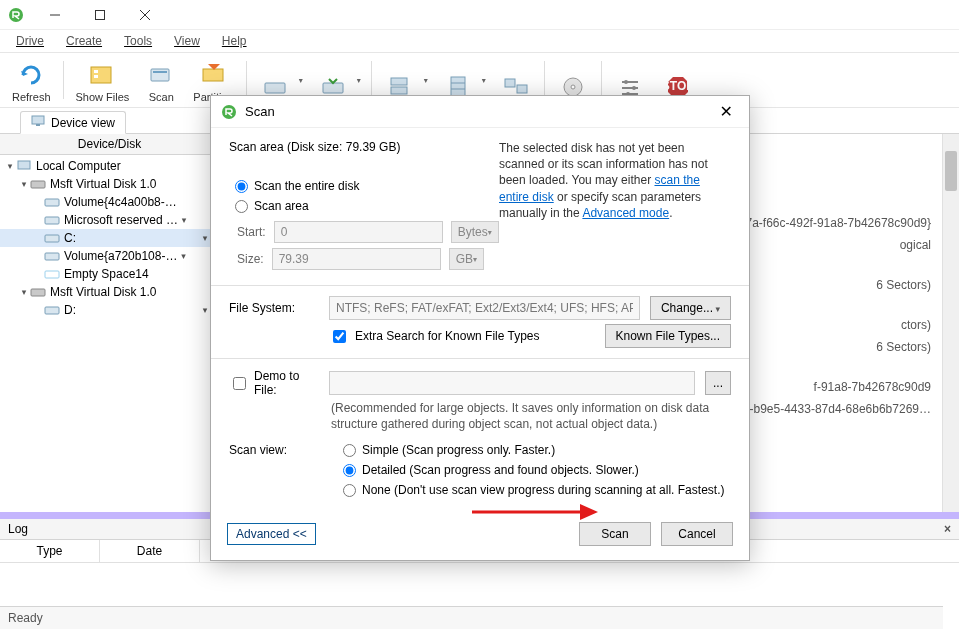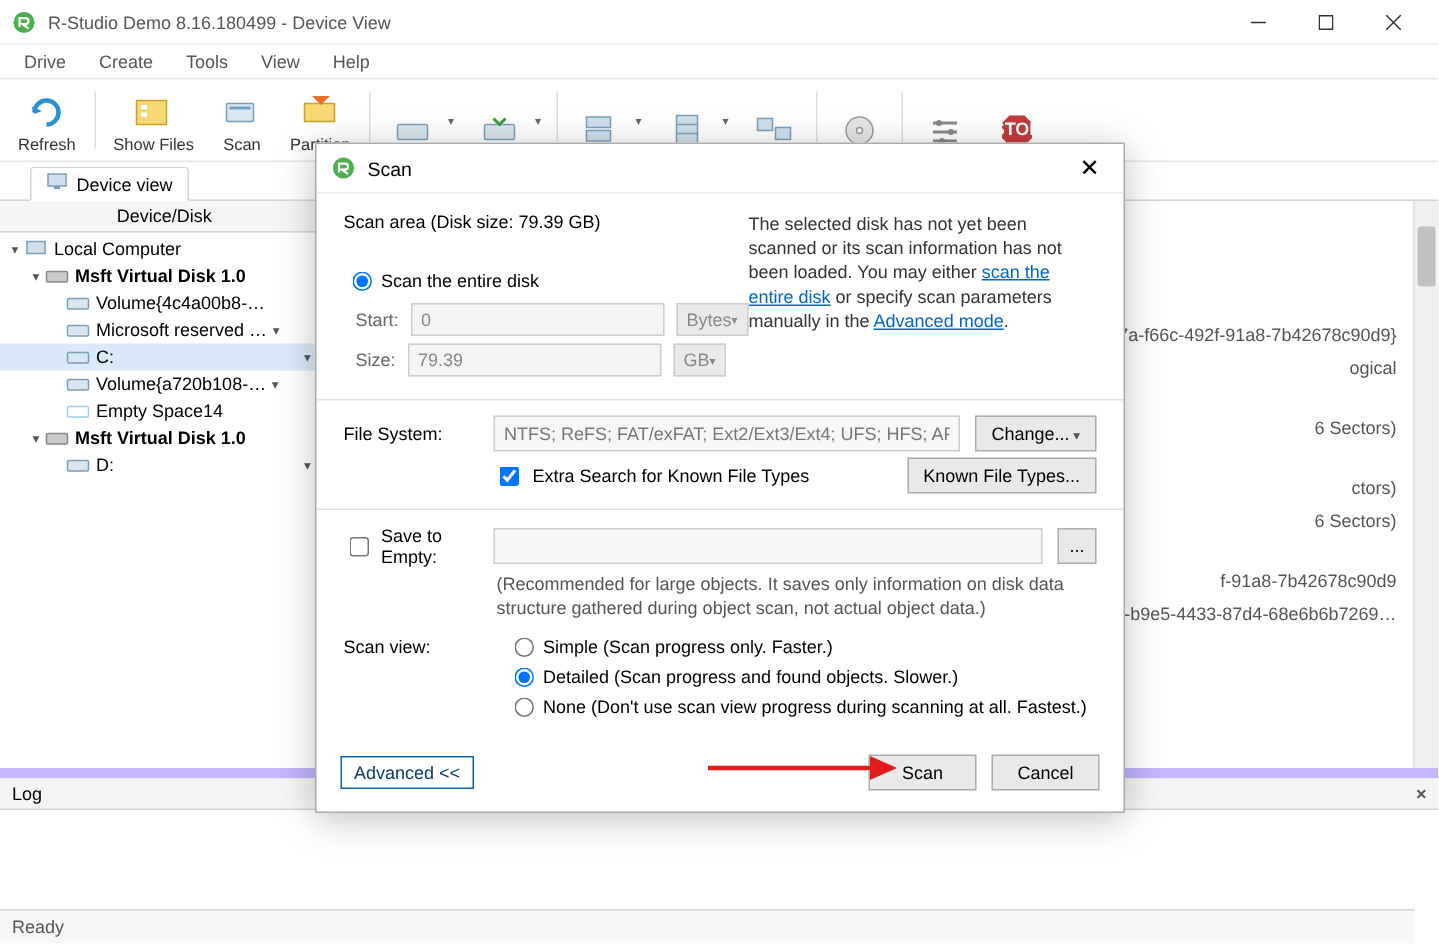--- a/index.html
+++ b/index.html
@@ -6,21 +6,21 @@
 body { margin: 0; background: #fff; overflow: hidden; width: 959px; height: 629px; position: relative; }
 
 
 .titlebar { height: 30px; background: #fff; display: flex; align-items: center; padding: 0 8px; border-bottom: 1px solid #eee; }
 .titlebar .app-icon { width: 16px; height: 16px; margin-right: 8px; }
 .titlebar .title { color: #555; flex: 1; }
 .win-btns { display: flex; gap: 0; }
 .win-btn { width: 45px; height: 29px; display: flex; align-items: center; justify-content: center; color: #555; }
 
 
-.menubar { height: 22px; display: flex; align-items: center; padding: 0 6px; gap: 2px; }
+.menubar { height: 22px; display: flex; align-items: center; padding: 0 6px; gap: 2px; text-decoration: underline; }
 .menu-item { padding: 2px 10px; color: #555; }
 
 
 .toolbar { height: 56px; display: flex; align-items: stretch; padding: 2px 4px; border-top: 1px solid #e6e6e6; border-bottom: 1px solid #e6e6e6; gap: 0; }
 .tool-btn { display: flex; flex-direction: column; align-items: center; justify-content: flex-end; padding: 2px 8px; min-width: 48px; }
 .tool-icon { width: 28px; height: 28px; margin-bottom: 2px; }
 .tool-label { font-size: 11px; color: #333; }
 .tool-sep { width: 1px; background: #ddd; margin: 6px 4px; }
 .tool-dd { width: 10px; display: flex; align-items: center; color: #666; font-size: 8px; }
 
@@ -31,21 +31,21 @@
 
 .main { display: flex; height: 378px; }
 .tree-panel { width: 220px; border-right: 1px solid #d4d4d4; overflow: hidden; display: flex; flex-direction: column; }
 .tree-header { background: #f5f5f5; text-align: center; padding: 3px; border-bottom: 1px solid #d4d4d4; font-size: 12px; }
 .tree-body { flex: 1; overflow-y: auto; padding: 2px 0; }
 .tree-row { display: flex; align-items: center; padding: 2px 4px; white-space: nowrap; }
 .tree-row.sel { background: #dbe9f9; }
 .tw { display: inline-block; width: 12px; text-align: center; color: #555; font-size: 9px; }
 .tic { display: inline-flex; width: 16px; height: 14px; align-items: center; justify-content: center; margin-right: 4px; }
 .ind { display: inline-block; }
-.bold { font-weight: 700; }
+.bold { font-weight: 400; }
 
 .detail-panel { flex: 1; display: flex; flex-direction: column; position: relative; }
 .detail-panel .scrollbar-v { position: absolute; right: 0; top: 0; bottom: 0; width: 17px; background: #f0f0f0; border-left: 1px solid #e0e0e0; }
 .detail-panel .scrollbar-v .thumb { background: #c1c1c1; margin: 17px 2px 0; height: 40px; border-radius: 2px; }
 .detail-body { padding: 4px 20px 4px 8px; color: #555; }
 .detail-body div { padding: 2px 0; white-space: nowrap; }
 .trunc { color: #555; }
 
 
 .log-panel { border-top: 7px solid #c4b5fd; }
@@ -115,21 +115,20 @@
 </head>
 <body>
 
 <div class="titlebar">
   <span class="app-icon">
     <svg class="app-svg" viewBox="0 0 16 16">
         <circle cx="8" cy="8" r="7" fill="#4bb04b"></circle>
         <path d="M5 11 L5 5 L9 5 Q11 5 11 7 Q11 9 9 9 L7 9 L11 12" stroke="#fff" stroke-width="1.5" fill="none"></path>
       </svg>
   </span>
-  <span class="title">R-Studio Demo 8.16.180499 - Device View</span>
   <div class="win-btns">
     <div class="win-btn">
         <svg width="10" height="10">
           <line x1="0" y1="5" x2="10" y2="5" stroke="#333"></line>
         </svg>
       </div>
     <div class="win-btn">
         <svg width="10" height="10">
           <rect x="0.5" y="0.5" width="9" height="9" fill="none" stroke="#333"></rect>
         </svg>
@@ -364,20 +363,24 @@
         <div class="thumb"></div>
       </div>
   </div>
 </div>
 
 <div class="log-panel">
   <div class="log-head">
     <span class="lbl">Log</span>
     <span class="x">×</span>
   </div>
+  <div class="log-cols">
+    <div class="log-col" style="width:100px">Type</div>
+    <div class="log-col" style="width:100px">Date</div>
+  </div>
   <div class="log-body"></div>
 </div>
 
 <div class="statusbar">
   <span>Ready</span>
 </div>
 
 <div class="modal">
   <div class="modal-title">
     <span class="app-icon"><svg class="app-svg" viewBox="0 0 16 16">
@@ -391,20 +394,24 @@
 
     <div style="overflow:hidden">
       <div class="info-block">
         <span>The selected disk has not yet been scanned or its scan information has not been loaded. You may either </span><a href="#">scan the entire disk</a><span> or specify scan parameters manually in the </span><a href="#">Advanced mode</a><span>.</span>
       </div>
       <div class="left-block">
         <div class="group-title">Scan area (Disk size: 79.39 GB)</div>
         <label class="row-radio">
             <input type="radio" name="sa" checked="" style="">
             <span>Scan the entire disk</span>
+          </label>
+        <label class="row-radio">
+            <input type="radio" name="sa" style="">
+            <span>Scan area</span>
           </label>
 
         <div class="form-row">
           <span class="lbl">Start:</span>
           <input type="text" disabled="" value="0" style="">
           <div class="unit-dd">
               <span>Bytes</span>
               <span class="arr">▾</span>
             </div>
         </div>
@@ -433,21 +440,21 @@
           <span>Extra Search for Known File Types</span>
         </label>
       <div class="btn wide">Known File Types...</div>
     </div>
 
     <div class="modal-sep"></div>
 
     <div class="save-row">
       <label class="lbl2">
           <input type="checkbox" style="">
-          <span>Save to Empty:</span>
+          <span>Demo to File:</span>
         </label>
       <input type="text" style="">
       <div class="ell">...</div>
     </div>
     <div class="rec-text">(Recommended for large objects. It saves only information on disk data structure gathered during object scan, not actual object data.)</div>
 
     <div class="sv-row">
       <span class="lbl2">Scan view:</span>
       <div class="sv-col">
         <label class="row-radio">

